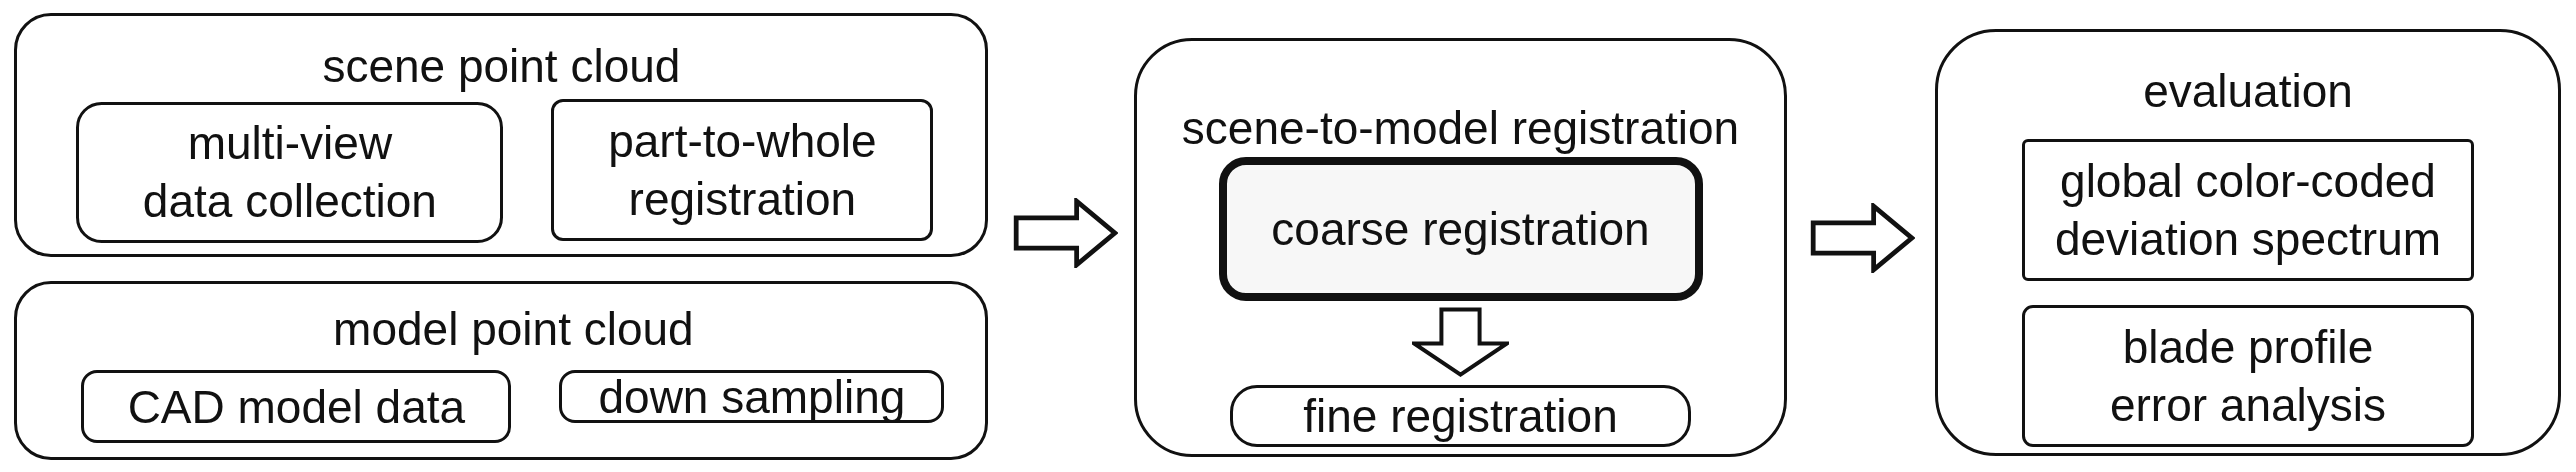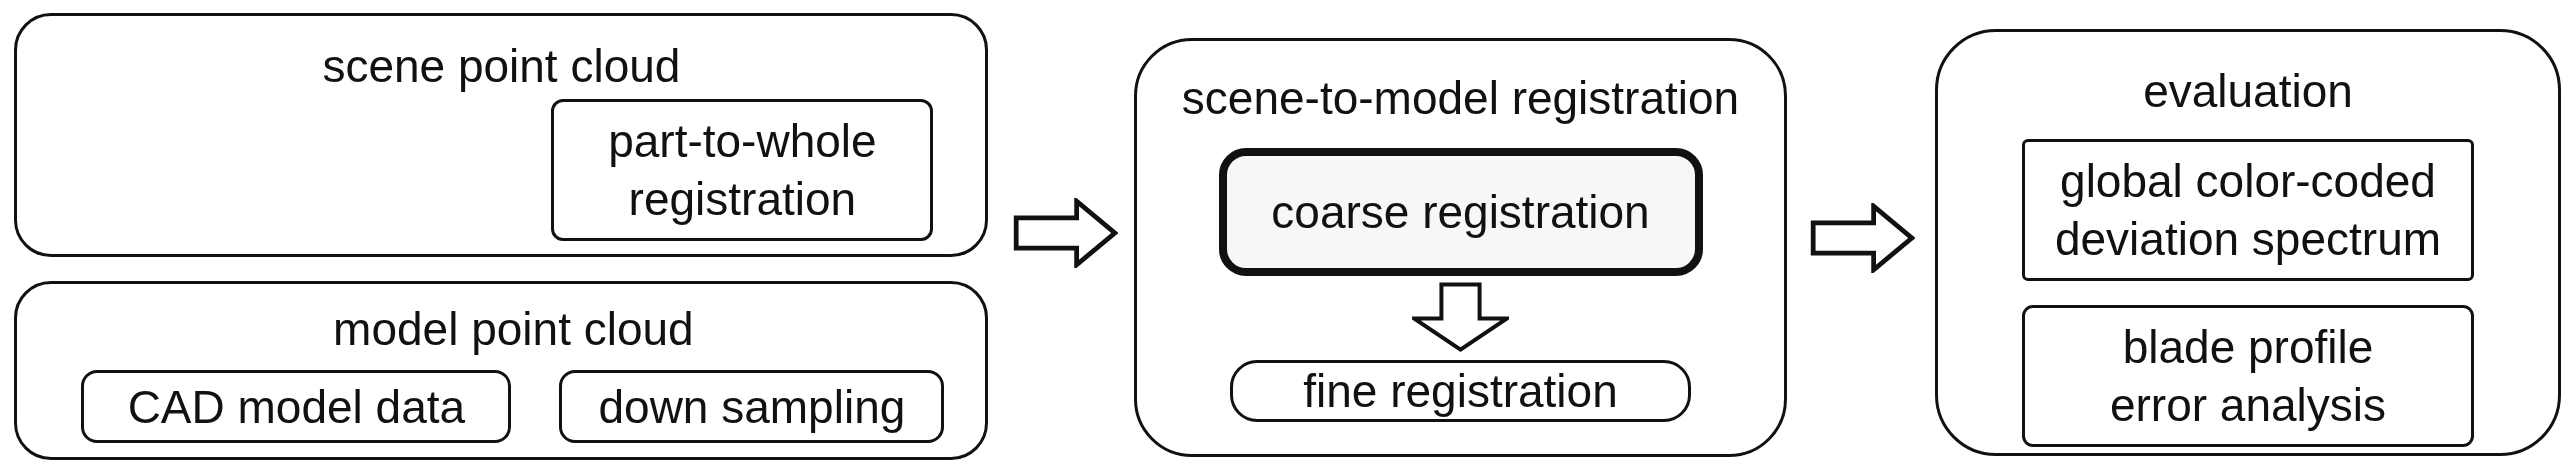--- a/index.html
+++ b/index.html
@@ -48,29 +48,29 @@
     white-space:nowrap;
   }
   
   .box-scene{left:14.4px;top:12.8px;width:974px;height:244px;border-radius:37px;text-decoration:underline;}
   .box-scene .group-title{position:absolute;top:21px;left:0;}
   .node-a1{position:absolute;left:59px;top:86px;width:427px;height:141px;border-radius:25.6px;}
   .node-a2{position:absolute;left:534px;top:83px;width:382px;height:142px;border-radius:12px;}
   .box-model{left:14.4px;top:281px;width:974px;height:179px;border-radius:37px;}
   .box-model .group-title{position:absolute;top:16px;left:12px;}
   .node-b1{position:absolute;left:64px;top:86px;width:430px;height:73px;border-radius:16px;}
-  .node-b2{position:absolute;left:542px;top:86px;width:385px;height:73px;border-radius:16px;}
+  .node-b2{position:absolute;left:542px;top:86px;width:385px;height:53px;border-radius:16px;}
   
   .box-reg{
     left:1134px;top:38px;width:653px;height:419px;border-radius:58px;
     display:flex;flex-direction:column;align-items:center;
   }
-  .box-reg .group-title{margin-top:28px;}
+  .box-reg .group-title{margin-top:58px;}
   .node-coarse{
-    margin-top:21px;width:484px;height:128px;border-radius:27px;
+    width:484px;height:144px;border-radius:27px;
     border-width:8px;background:var(--color-coarse_box_fill);justify-content:center;
   }
   .down-arrow-wrap{margin-top:6.4px;height:70px;display:flex;align-items:center;justify-content:center;}
   .node-fine{margin-top:8px;width:461px;height:62px;border-radius:27px;}
   
   .box-eval{
     left:1935px;top:29px;width:626px;height:427px;border-radius:61px;
     display:flex;flex-direction:column;align-items:center;
   }
   .box-eval .group-title{margin-top:30px;}
@@ -93,20 +93,24 @@
     stroke-linejoin:miter;
   }
 </style>
 </head>
 <body>
 
 <div class="canvas">
 
   <div class="group box-scene">
     <div class="group-title">scene point cloud</div>
+    <div class="node node-a1">
+      <span>multi-view</span>
+      <span>data collection</span>
+    </div>
     <div class="node node-a2">
       <span>part-to-whole</span>
       <span>registration</span>
     </div>
   </div>
 
   <div class="group box-model">
     <div class="group-title">model point cloud</div>
     <div class="node node-b1">
       <span>CAD model data</span>

